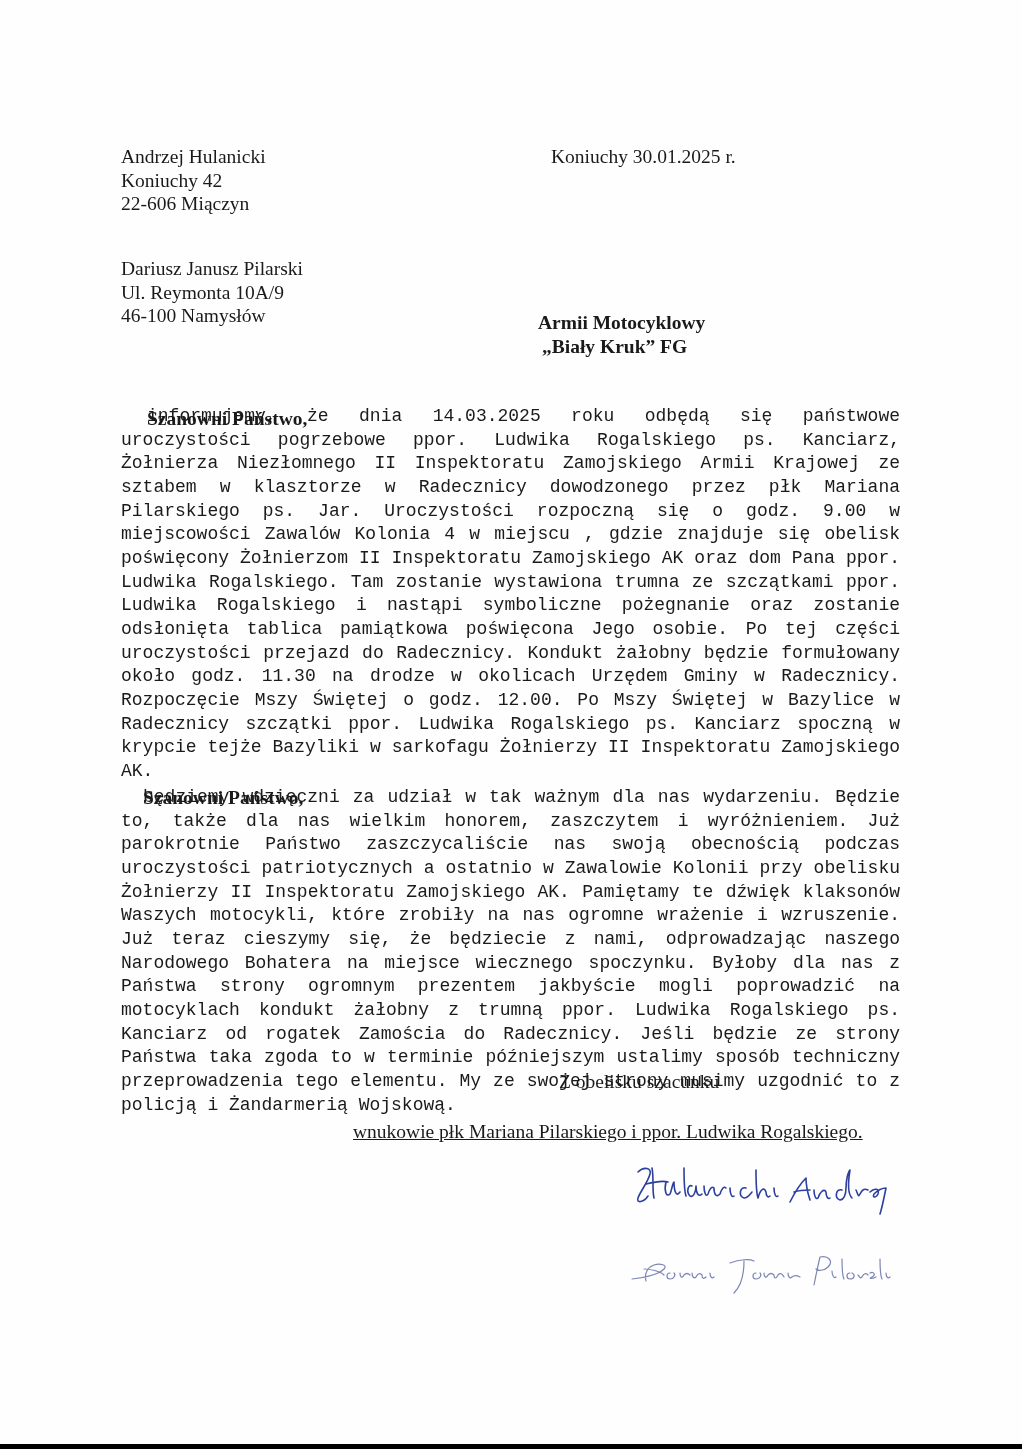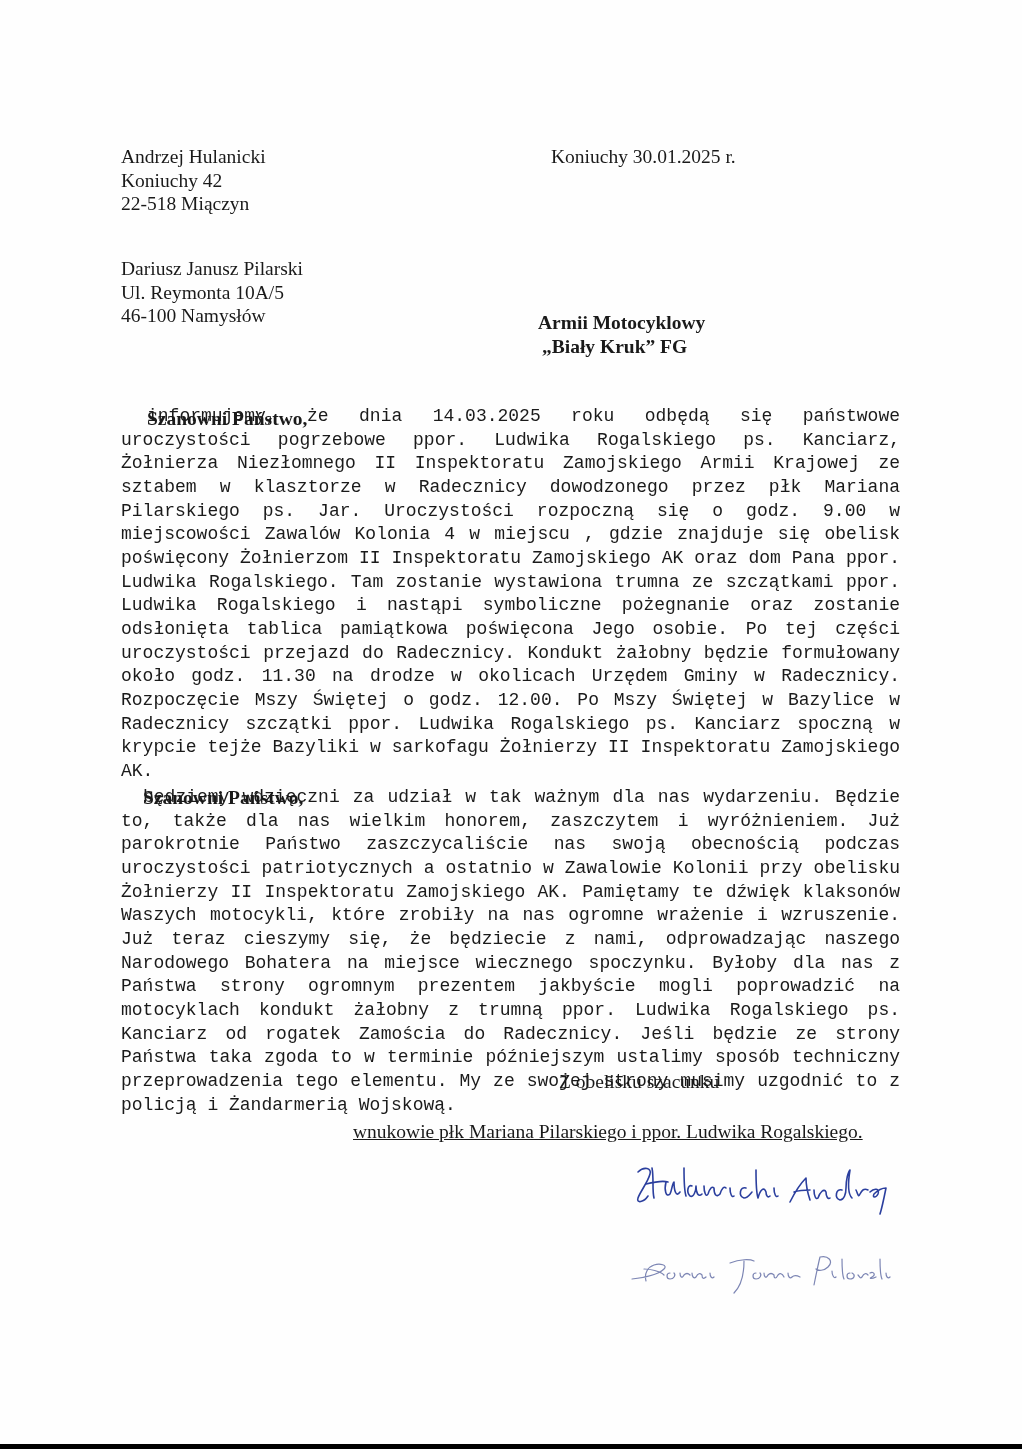--- a/index.html
+++ b/index.html
@@ -32,28 +32,28 @@
     .line { display: block; }
   </style>
 </head>
 <body>
 
 <div class="page">
 
   <div class="abs sender">
     <span class="line">Andrzej Hulanicki</span>
     <span class="line">Koniuchy 42</span>
-    <span class="line">22-518 Miączyn</span>
+    <span class="line">22-606 Miączyn</span>
   </div>
 
   <div class="abs date">Koniuchy 30.01.2025 r.</div>
 
   <div class="abs recipient">
     <span class="line">Dariusz Janusz Pilarski</span>
-    <span class="line">Ul. Reymonta 10A/5</span>
+    <span class="line">Ul. Reymonta 10A/9</span>
     <span class="line">46-100 Namysłów</span>
   </div>
 
   <div class="abs club">
     <span class="line">Armii Motocyklowy</span>
     <span class="line l2">„Biały Kruk” FG</span>
   </div>
 
   <div class="abs greeting greeting1">Szanowni Państwo,</div>
 

